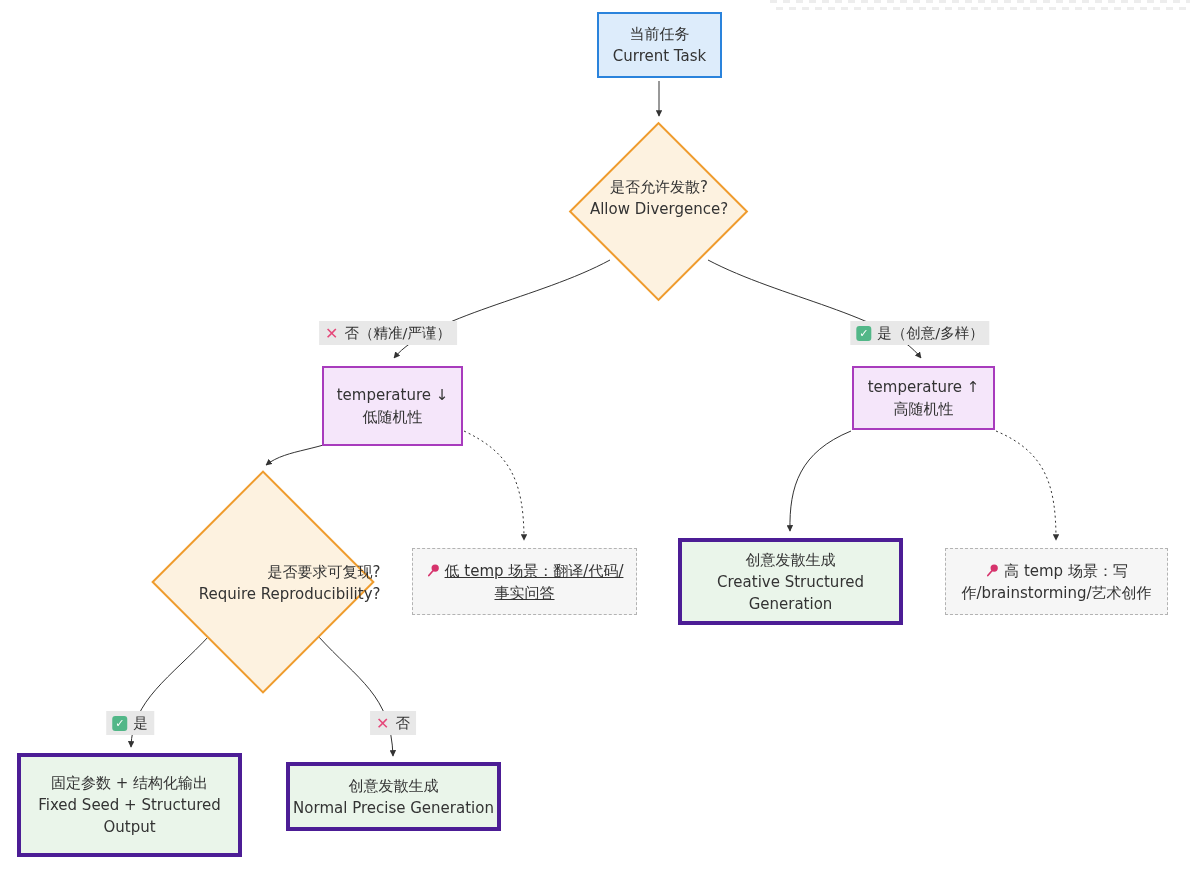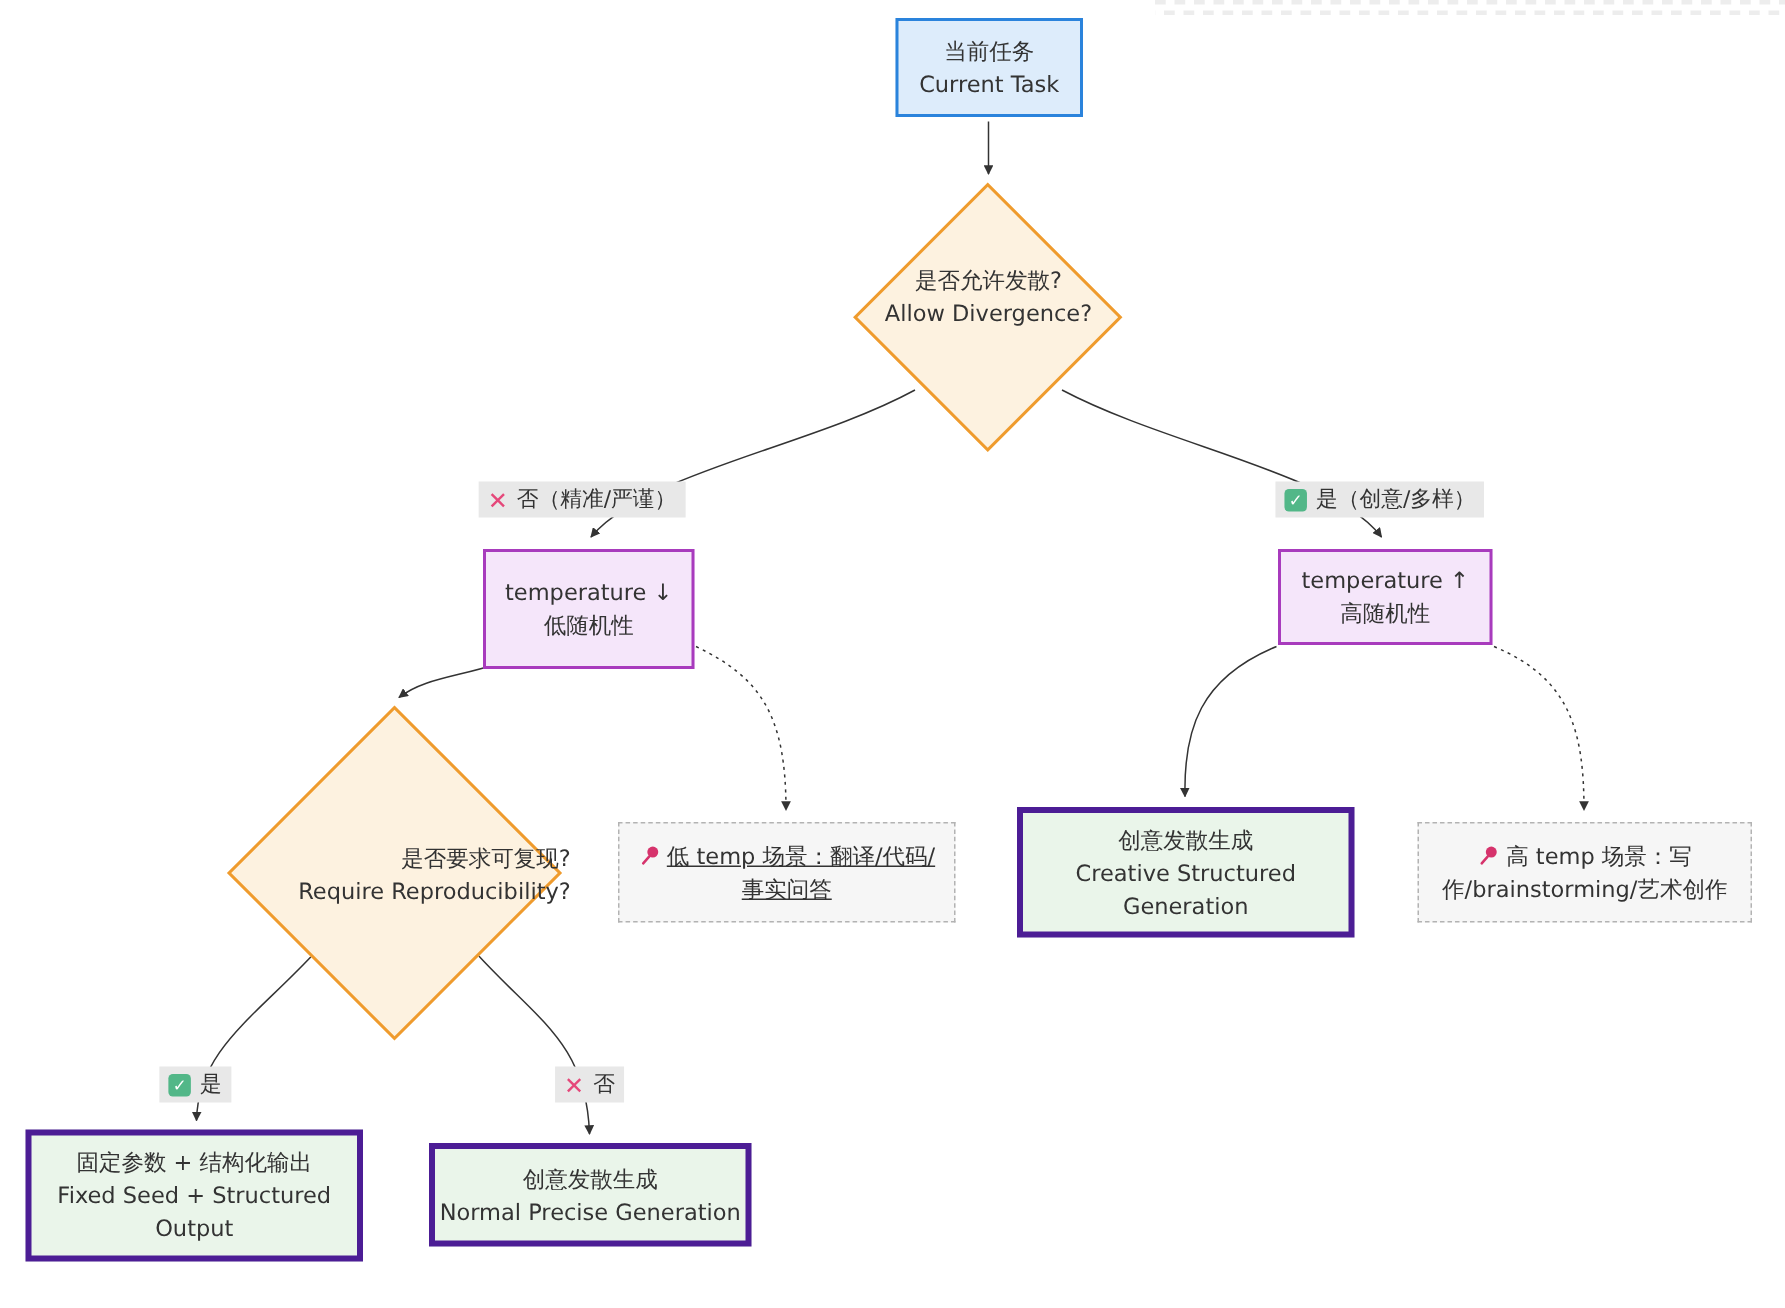--- a/index.html
+++ b/index.html
@@ -139,21 +139,21 @@
 
   <div class="edge-label" style="left:130px;top:711px;">
     <span class="check-icon">✓</span>
     <span>是</span>
   </div>
   <div class="edge-label" style="left:393px;top:711px;">
     <span class="cross-icon">✕</span>
     <span>否</span>
   </div>
 
-  <div class="node result" style="left:17px;top:753px;width:225px;height:88px;padding:0 12px;">
+  <div class="node result" style="left:17px;top:753px;width:225px;height:104px;padding:0 12px;">
     <span>固定参数 + 结构化输出</span>
     <span>Fixed Seed + Structured Output</span>
   </div>
 
   <div class="node result" style="left:286px;top:762px;width:215px;height:69px;">
     <span>创意发散生成</span>
     <span>Normal Precise Generation</span>
   </div>
 
 </div>

